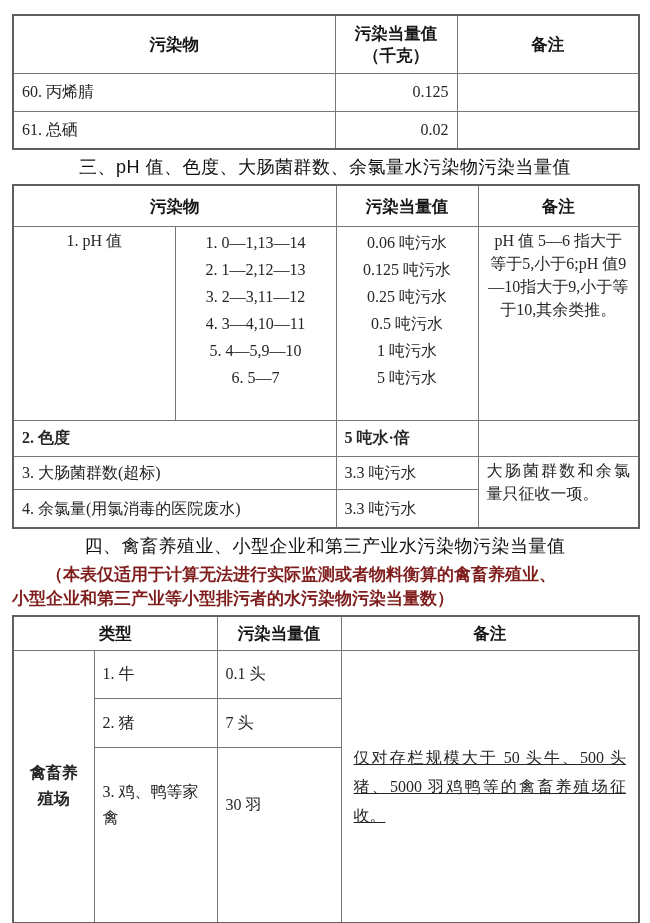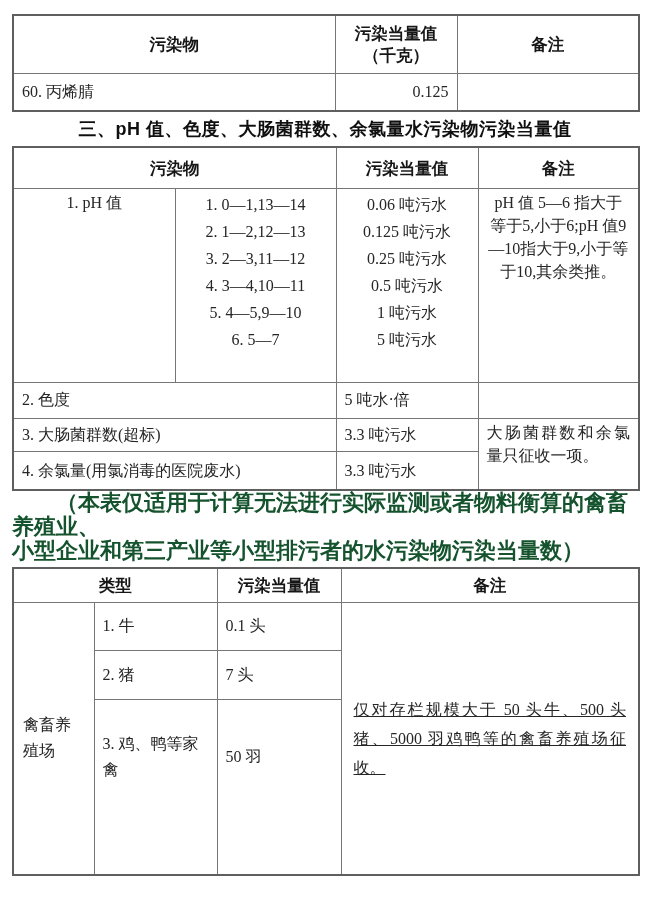--- a/index.html
+++ b/index.html
@@ -45,55 +45,55 @@
   }
   .lines div { line-height: 27px; }
   .ph-remark { line-height: 25.5px; font-size: 16px; }
   .merged-remark2 { line-height: 23px; padding-top: 2px; font-family: Liberation Serif, serif; }
 
   
   .t1 tr.head td { height: 58px; }
   .t1 tr.body td { height: 38px; }
   .t2 tr.head td { height: 41px; }
   .t2 tr.ph td { height: 194px; text-align: center; }
-  .t2 tr.r2 td { height: 36px; }
+  .t2 tr.r2 td { height: 36px; font-weight: bold; }
   .t2 tr.r3 td { height: 33px; }
   .t2 tr.r4 td { height: 39px; margin-left: 12px; }
   .t3 tr.head td { height: 34px; }
   .t3 tr.r1 td { height: 48px; }
   .t3 tr.r2 td { height: 49px; margin-top: 7px; }
   .t3 tr.r3 td { height: 176px; }
   .t3 td.group {
-    vertical-align: middle; text-align: left;
-    padding: 0 9px; line-height: 26px;
+    vertical-align: middle; text-align: center;
+    padding: 0 9px; line-height: 26px; font-weight: bold;
   }
   .t3 tr.r3 td.push-up { vertical-align: middle; padding-bottom: 62px; line-height: 26px; }
   .t3 td.remark3 {
     vertical-align: middle;
     text-align: justify;
     line-height: 29px;
     padding: 0 12px;
     text-decoration: underline;
   }
 
   h2.sec-title {
     font-family: "Liberation Sans", sans-serif;
-    font-weight: bold;
+    font-weight: normal;
     font-size: 18px;
     color: #0f0f0f;
     text-align: center;
     margin: 5px 0 5px 0;
     line-height: 24px;
     letter-spacing: 0.5px;
   }
   .note {
     font-family: "Liberation Sans", sans-serif;
     font-weight: bold;
-    font-size: 22px;
-    color: #14532d;
+    font-size: 17px;
+    color: #7f1d1d;
     line-height: 24px;
     margin: 0 0 4px 0;
   }
   .note .indent { text-indent: 2em; }
 </style>
 </head>
 <body>
 
 <div class="page">
 
@@ -108,20 +108,25 @@
       <td>污染物</td>
       <td>
         <div>污染当量值</div>
         <div>（千克）</div>
       </td>
       <td>备注</td>
     </tr>
     <tr class="body">
       <td class="name">60. 丙烯腈</td>
       <td class="val-center">0.125</td>
+      <td></td>
+    </tr>
+    <tr class="body">
+      <td class="name">61. 总硒</td>
+      <td class="val-center">0.02</td>
       <td></td>
     </tr>
   </tbody>
     </table>
 
   <h2 class="sec-title">三、pH 值、色度、大肠菌群数、余氯量水污染物污染当量值</h2>
 
   <table class="t t2">
     <colgroup>
         <col style="width:162px">
@@ -165,20 +170,21 @@
       <td class="val-left">3.3 吨污水</td>
       <td rowspan="2" class="remark merged-remark2">大肠菌群数和余氯量只征收一项。</td>
     </tr>
     <tr class="r4">
       <td colspan="2" class="name">4. 余氯量(用氯消毒的医院废水)</td>
       <td class="val-left">3.3 吨污水</td>
     </tr>
   </tbody>
     </table>
 
+  <h2 class="sec-title">四、禽畜养殖业、小型企业和第三产业水污染物污染当量值</h2>
   <div class="note">
     <div class="indent">（本表仅适用于计算无法进行实际监测或者物料衡算的禽畜养殖业、</div>
     <div>小型企业和第三产业等小型排污者的水污染物污染当量数）</div>
   </div>
 
   <table class="t t3">
     <colgroup>
         <col style="width:81px">
         <col style="width:123px">
         <col style="width:124px">
@@ -195,18 +201,18 @@
       <td class="name">1. 牛</td>
       <td class="val-left">0.1 头</td>
       <td rowspan="3" class="remark3">仅对存栏规模大于 50 头牛、500 头猪、5000 羽鸡鸭等的禽畜养殖场征收。</td>
     </tr>
     <tr class="r2">
       <td class="name">2. 猪</td>
       <td class="val-left">7 头</td>
     </tr>
     <tr class="r3">
       <td class="name push-up">3. 鸡、鸭等家禽</td>
-      <td class="val-left push-up">50 羽</td>
+      <td class="val-left push-up">30 羽</td>
     </tr>
   </tbody>
     </table>
 
 </div>
 
 </body></html>

